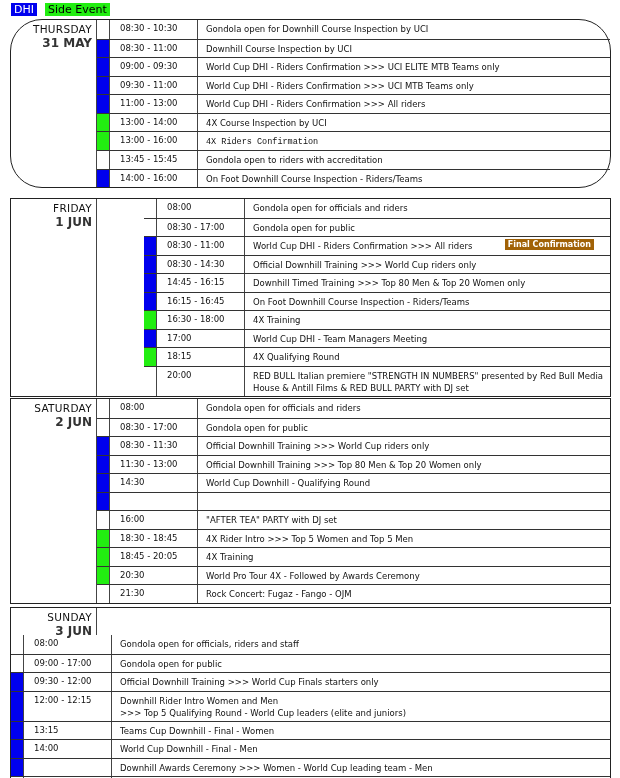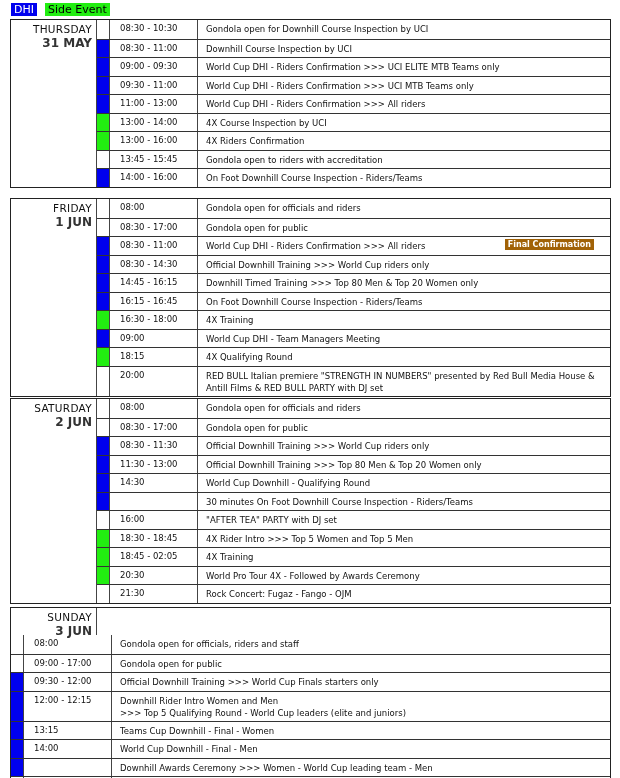--- a/index.html
+++ b/index.html
@@ -24,21 +24,21 @@
 </style>
 </head>
 <body>
 
 <div class="legend">
   <span class="dhi">DHI</span>
   <span class="side">Side Event</span>
 </div>
 
 <div id="schedule">
-    <div class="day-block" style="top: 19px;">
+    <div class="day-block" style="top: 19px; border-radius: 32px;">
       <div class="day-col">
         <div class="day-name">THURSDAY</div>
         <div class="day-date">31 MAY</div>
       </div>
       <div class="rows">
         <div class="row">
           <div class="strip none"></div>
           <div class="time">08:30 - 10:30</div>
           <div class="desc"><span style="white-space: pre-line;">Gondola open for Downhill Course Inspection by UCI</span></div>
         </div>
@@ -63,35 +63,35 @@
           <div class="desc"><span style="white-space: pre-line;">World Cup DHI - Riders Confirmation &gt;&gt;&gt; All riders</span></div>
         </div>
         <div class="row">
           <div class="strip side"></div>
           <div class="time">13:00 - 14:00</div>
           <div class="desc"><span style="white-space: pre-line;">4X Course Inspection by UCI</span></div>
         </div>
         <div class="row">
           <div class="strip side"></div>
           <div class="time">13:00 - 16:00</div>
-          <div class="desc"><span style="white-space: pre-line;">4X Riders Confirmation</span></div>
+          <div class="desc"><span style="white-space: pre-line; font-family: Liberation Mono, monospace;">4X Riders Confirmation</span></div>
         </div>
         <div class="row">
           <div class="strip none"></div>
           <div class="time">13:45 - 15:45</div>
           <div class="desc"><span style="white-space: pre-line;">Gondola open to riders with accreditation</span></div>
         </div>
         <div class="row">
           <div class="strip dhi"></div>
           <div class="time">14:00 - 16:00</div>
           <div class="desc"><span style="white-space: pre-line;">On Foot Downhill Course Inspection - Riders/Teams</span></div>
         </div>
       </div>
     </div>
-    <div class="day-block" style="top: 198px;">
+    <div class="day-block" style="top: 198px; gap: 47px;">
       <div class="day-col">
         <div class="day-name">FRIDAY</div>
         <div class="day-date">1 JUN</div>
       </div>
       <div class="rows">
         <div class="row">
           <div class="strip none"></div>
           <div class="time">08:00</div>
           <div class="desc"><span style="white-space: pre-line;">Gondola open for officials and riders</span></div>
         </div>
@@ -120,21 +120,21 @@
           <div class="time">16:15 - 16:45</div>
           <div class="desc"><span style="white-space: pre-line;">On Foot Downhill Course Inspection - Riders/Teams</span></div>
         </div>
         <div class="row">
           <div class="strip side"></div>
           <div class="time">16:30 - 18:00</div>
           <div class="desc"><span style="white-space: pre-line;">4X Training</span></div>
         </div>
         <div class="row">
           <div class="strip dhi"></div>
-          <div class="time">09:00</div>
+          <div class="time">17:00</div>
           <div class="desc"><span style="white-space: pre-line;">World Cup DHI - Team Managers Meeting</span></div>
         </div>
         <div class="row">
           <div class="strip side"></div>
           <div class="time">18:15</div>
           <div class="desc"><span style="white-space: pre-line;">4X Qualifying Round</span></div>
         </div>
         <div class="row">
           <div class="strip none"></div>
           <div class="time">20:00</div>
@@ -169,35 +169,34 @@
           <div class="desc"><span style="white-space: pre-line;">Official Downhill Training &gt;&gt;&gt; Top 80 Men &amp; Top 20 Women only</span></div>
         </div>
         <div class="row">
           <div class="strip dhi"></div>
           <div class="time">14:30</div>
           <div class="desc"><span style="white-space: pre-line;">World Cup Downhill - Qualifying Round</span></div>
         </div>
         <div class="row">
           <div class="strip dhi"></div>
           <div class="time"></div>
-          <div class="desc"><span style="white-space: pre-line;">30 minutes On Foot Downhill Course Inspection - Riders/Teams</span></div>
         </div>
         <div class="row">
           <div class="strip none"></div>
           <div class="time">16:00</div>
           <div class="desc"><span style="white-space: pre-line;">"AFTER TEA" PARTY with DJ set</span></div>
         </div>
         <div class="row">
           <div class="strip side"></div>
           <div class="time">18:30 - 18:45</div>
           <div class="desc"><span style="white-space: pre-line;">4X Rider Intro &gt;&gt;&gt; Top 5 Women and Top 5 Men</span></div>
         </div>
         <div class="row">
           <div class="strip side"></div>
-          <div class="time">18:45 - 02:05</div>
+          <div class="time">18:45 - 20:05</div>
           <div class="desc"><span style="white-space: pre-line;">4X Training</span></div>
         </div>
         <div class="row">
           <div class="strip side"></div>
           <div class="time">20:30</div>
           <div class="desc"><span style="white-space: pre-line; text-align: center;">World Pro Tour 4X - Followed by Awards Ceremony</span></div>
         </div>
         <div class="row">
           <div class="strip none"></div>
           <div class="time">21:30</div>

